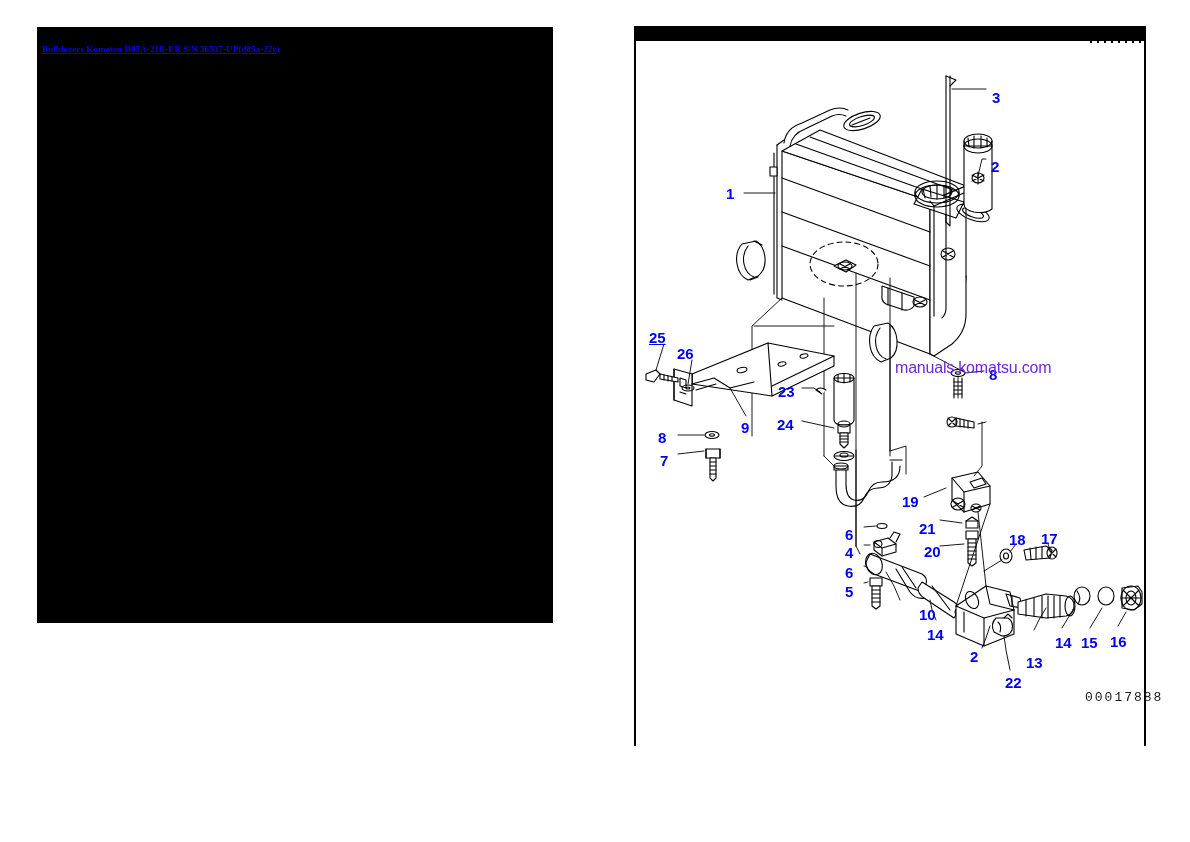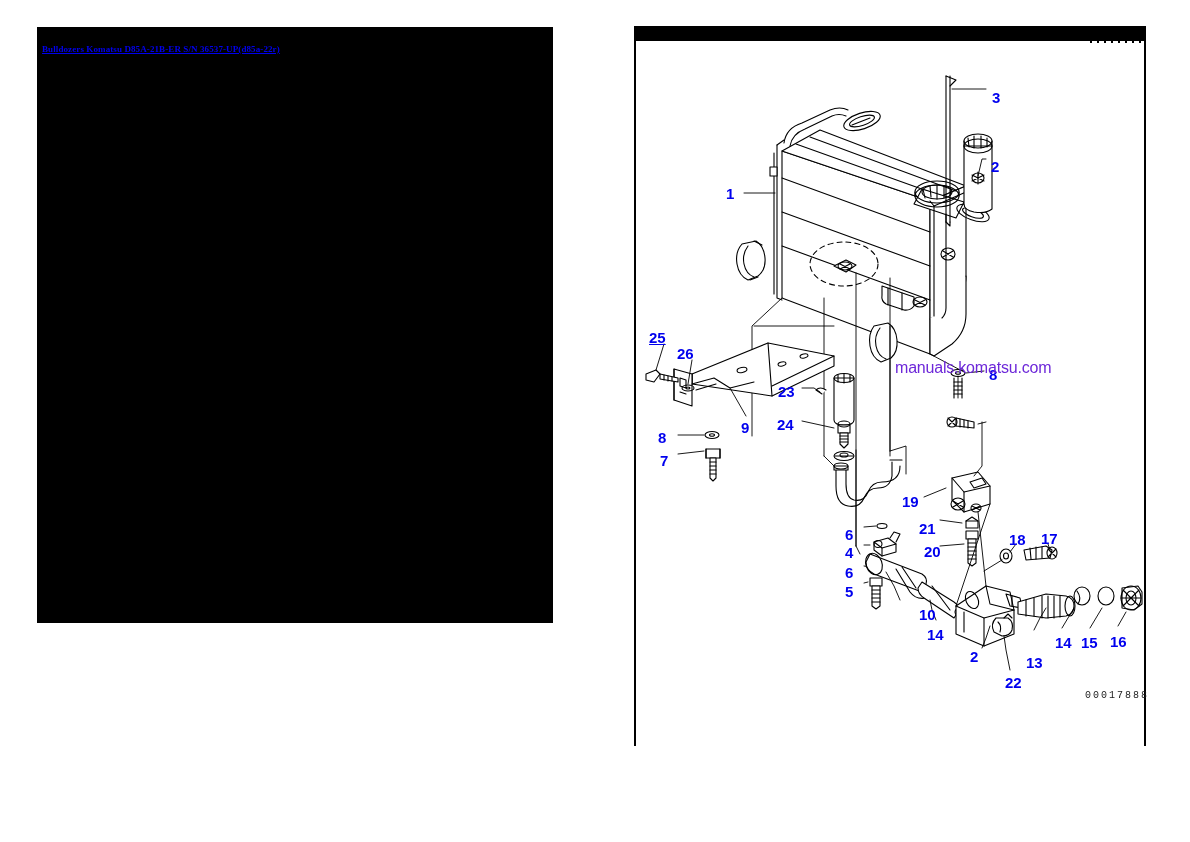--- a/index.html
+++ b/index.html
@@ -109,21 +109,21 @@
     font-size: 16px;
     color: #6d28d9;
     white-space: nowrap;
     letter-spacing: -0.2px;
   }
   #figure-code {
     position: absolute;
     left: 451px;
     top: 664px;
     font-family: "Liberation Mono", monospace;
-    font-size: 10px;
+    font-size: 13px;
     color: #1a1a1a;
     letter-spacing: 2px;
     white-space: nowrap;
   }
 </style>
 </head>
 <body>
 
 <div id="page">
 

